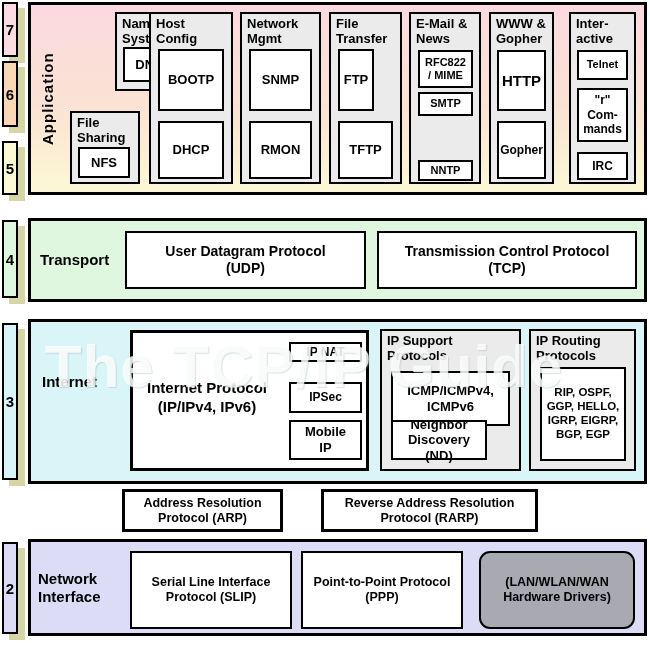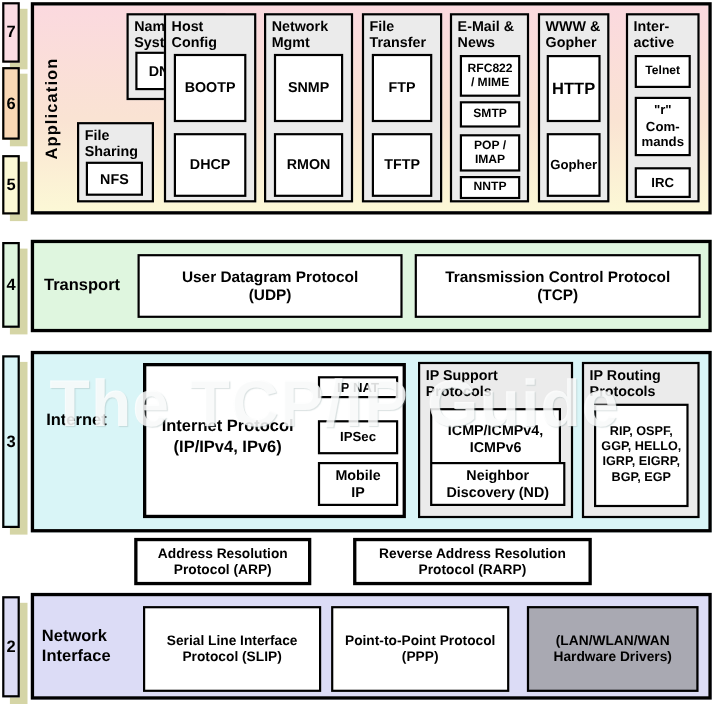--- a/index.html
+++ b/index.html
@@ -30,21 +30,21 @@
   .gtitle{font-size:13px;line-height:1.15;padding:3px 2px 0 5px;white-space:pre-line;}
   
   .pbox{
     position:absolute;box-sizing:border-box;background:#fff;border:2px solid #000;
     display:flex;align-items:center;justify-content:center;text-align:center;
     font-size:12px;line-height:1.2;white-space:pre-line;
   }
   .b3{border-width:3px;}
   .fs11{font-size:11px;} .fs115{font-size:11.5px;} .fs125{font-size:12.5px;}
   .fs13{font-size:13px;} .fs14{font-size:14px;} .fs15{font-size:15px;}
-  .gray{background:var(--hardware-fill);}
+  .gray{background:var(--hardware-fill);border-radius:11px;}
   .iptext{position:absolute;text-align:center;font-size:15px;line-height:1.25;white-space:pre-line;}
   .watermark{
     position:absolute;left:45px;top:332px;z-index:5;pointer-events:none;white-space:nowrap;
     font-size:60px;letter-spacing:1px;color:rgba(255,255,255,0.82);
     text-shadow:1px 1px 1px rgba(150,170,170,0.35);
   }
 </style>
 </head>
 <body>
 
@@ -81,32 +81,30 @@
   <div class="group" style="left:240px;top:12px;width:81px;height:172px;">
     <div class="gtitle">Network
 Mgmt</div>
     <div class="pbox fs13" style="left:7px;top:35px;width:63px;height:62px;">SNMP</div>
     <div class="pbox fs13" style="left:7px;top:107px;width:63px;height:58px;">RMON</div>
   </div>
 
   <div class="group" style="left:329px;top:12px;width:73px;height:172px;">
     <div class="gtitle">File
 Transfer</div>
-    <div class="pbox fs13" style="left:7px;top:35px;width:55px;height:62px;">FTP</div>
+    <div class="pbox fs13" style="left:7px;top:35px;width:36px;height:62px;">FTP</div>
     <div class="pbox fs13" style="left:7px;top:107px;width:55px;height:58px;">TFTP</div>
   </div>
 
   <div class="group" style="left:409px;top:12px;width:72px;height:172px;">
     <div class="gtitle">E-Mail &amp;
 News</div>
     <div class="pbox fs11" style="left:7px;top:36px;width:55px;height:38px;">RFC822
 / MIME</div>
     <div class="pbox fs11" style="left:7px;top:78px;width:55px;height:24px;">SMTP</div>
-    <div class="pbox fs11" style="left:7px;top:108px;width:55px;height:34px;">POP /
-IMAP</div>
     <div class="pbox fs11" style="left:7px;top:146px;width:55px;height:21px;">NNTP</div>
   </div>
 
   <div class="group" style="left:489px;top:12px;width:65px;height:172px;">
     <div class="gtitle">WWW &amp;
 Gopher</div>
     <div class="pbox fs15" style="left:6px;top:36px;width:49px;height:61px;">HTTP</div>
     <div class="pbox" style="left:6px;top:107px;width:49px;height:58px;">Gopher</div>
   </div>
 
@@ -137,21 +135,21 @@
     <div class="pbox" style="left:156px;top:49px;width:73px;height:31px;">IPSec</div>
     <div class="pbox fs13" style="left:156px;top:87px;width:73px;height:40px;">Mobile
 IP</div>
   </div>
 
   <div class="group" style="left:380px;top:329px;width:141px;height:142px;">
     <div class="gtitle">IP Support
 Protocols</div>
     <div class="pbox fs13" style="left:9px;top:40px;width:119px;height:55px;">ICMP/ICMPv4,
 ICMPv6</div>
-    <div class="pbox fs13" style="left:9px;top:89px;width:123px;height:40px;">Neighbor
+    <div class="pbox fs13" style="left:9px;top:89px;width:96px;height:40px;">Neighbor
 Discovery (ND)</div>
   </div>
 
   <div class="group" style="left:529px;top:329px;width:107px;height:142px;">
     <div class="gtitle">IP Routing
 Protocols</div>
     <div class="pbox fs115" style="left:9px;top:36px;width:86px;height:94px;">RIP, OSPF,
 GGP, HELLO,
 IGRP, EIGRP,
 BGP, EGP</div>

